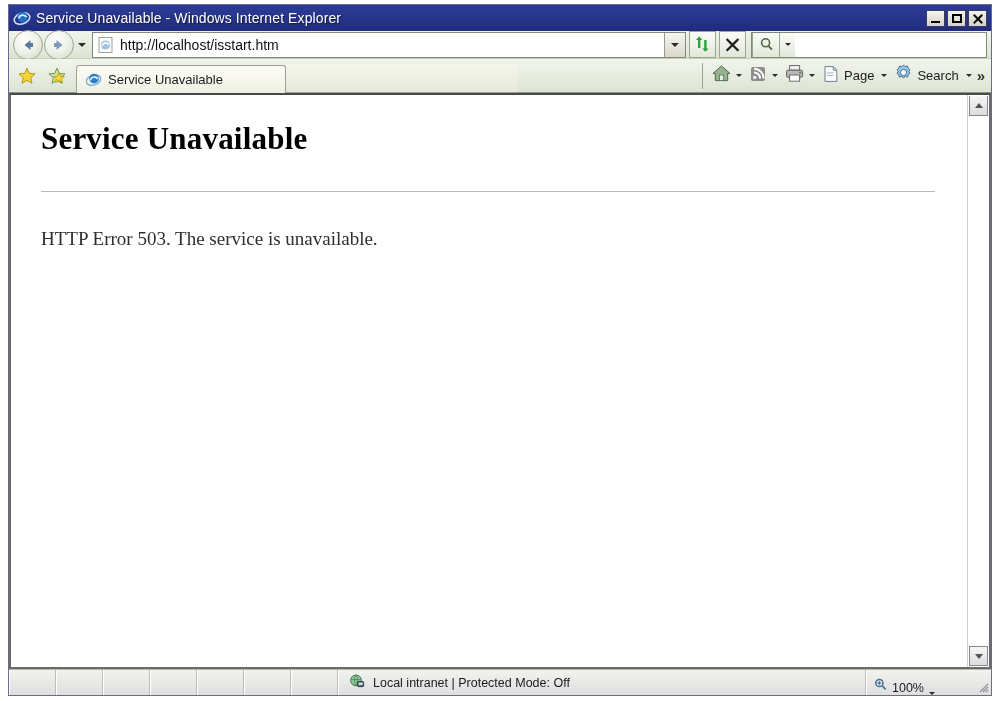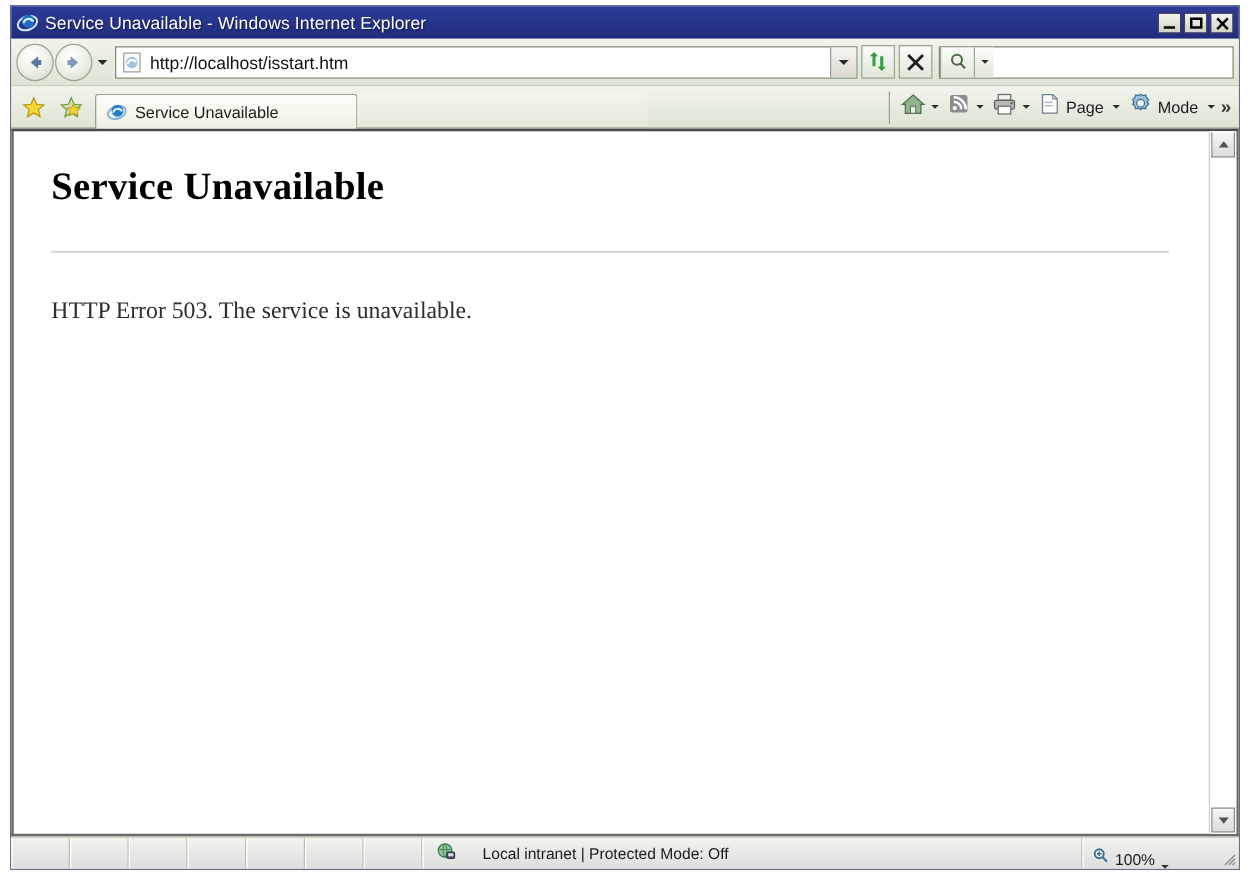--- a/index.html
+++ b/index.html
@@ -78,21 +78,21 @@
   
   .bar {
     background: linear-gradient(to bottom,#f2f4ec 0%, #e7ece0 50%, #dde4d4 100%);
     display: flex;
     align-items: center;
     flex: none;
   }
 
   
   .navbar {
-    height: 38px;
+    height: 28px;
     padding: 0 4px;
     box-sizing: border-box;
     border-bottom: 1px solid #c8cdbe;
   }
   .navcircle {
     width: 30px; height: 30px;
     border-radius: 50%;
     background: radial-gradient(circle at 40% 32%, #ffffff 0%, #f0f3ea 45%, #cfd8c6 100%);
     border: 1px solid #9aa78f;
     box-sizing: border-box;
@@ -345,21 +345,21 @@
     border-left: 1px solid #ffffff;
     display: flex; align-items: center;
     padding: 0 6px;
     box-sizing: border-box;
     font-size: 12.5px;
     color: #1b1b1b;
     white-space: nowrap;
   }
   .st-done { width: 196px; }
   .st-blank { width: 47px; }
-  .st-zone { flex: 1 1 auto; gap: 21px; padding-left: 10px; }
+  .st-zone { flex: 1 1 auto; gap: 8px; padding-left: 10px; }
   .st-zoom {
     width: 108px;
     gap: 4px;
     border-right: none;
     align-items: flex-end;
   }
   .grip {
     width: 17px;
     display: flex; align-items: flex-end; justify-content: flex-end;
     padding: 0 2px 2px 0;
@@ -533,21 +533,21 @@
           <span class="caret sm"></span>
         </span>
 
       <span class="cmd">
         <span>
           <svg width="21" height="21" viewBox="0 0 21 21">
             <path d="M10.5 2.4 l1.9 1.1 l2.1 -.5 l.6 2.1 l1.7 1.4 l-.9 2 l.9 2 l-1.7 1.4 l-.6 2.1 l-2.1 -.5 l-1.9 1.1 l-1.9 -1.1 l-2.1 .5 l-.6 -2.1 l-1.7 -1.4 l.9 -2 l-.9 -2 l1.7 -1.4 l.6 -2.1 l2.1 .5z" fill="#9dc2dd" stroke="#3f6f96" stroke-width="1"></path>
             <circle cx="10.5" cy="9.5" r="3.1" fill="#f4f9fc" stroke="#3f6f96" stroke-width="1"></circle>
           </svg>
         </span>
-        <span class="cmd-label">Mode</span>
+        <span class="cmd-label">Search</span>
       </span>
       <span class="cmd-arrow">
           <span class="caret sm"></span>
         </span>
 
       <span class="chev">»</span>
     </span>
   </div>
 
   <div class="content">

